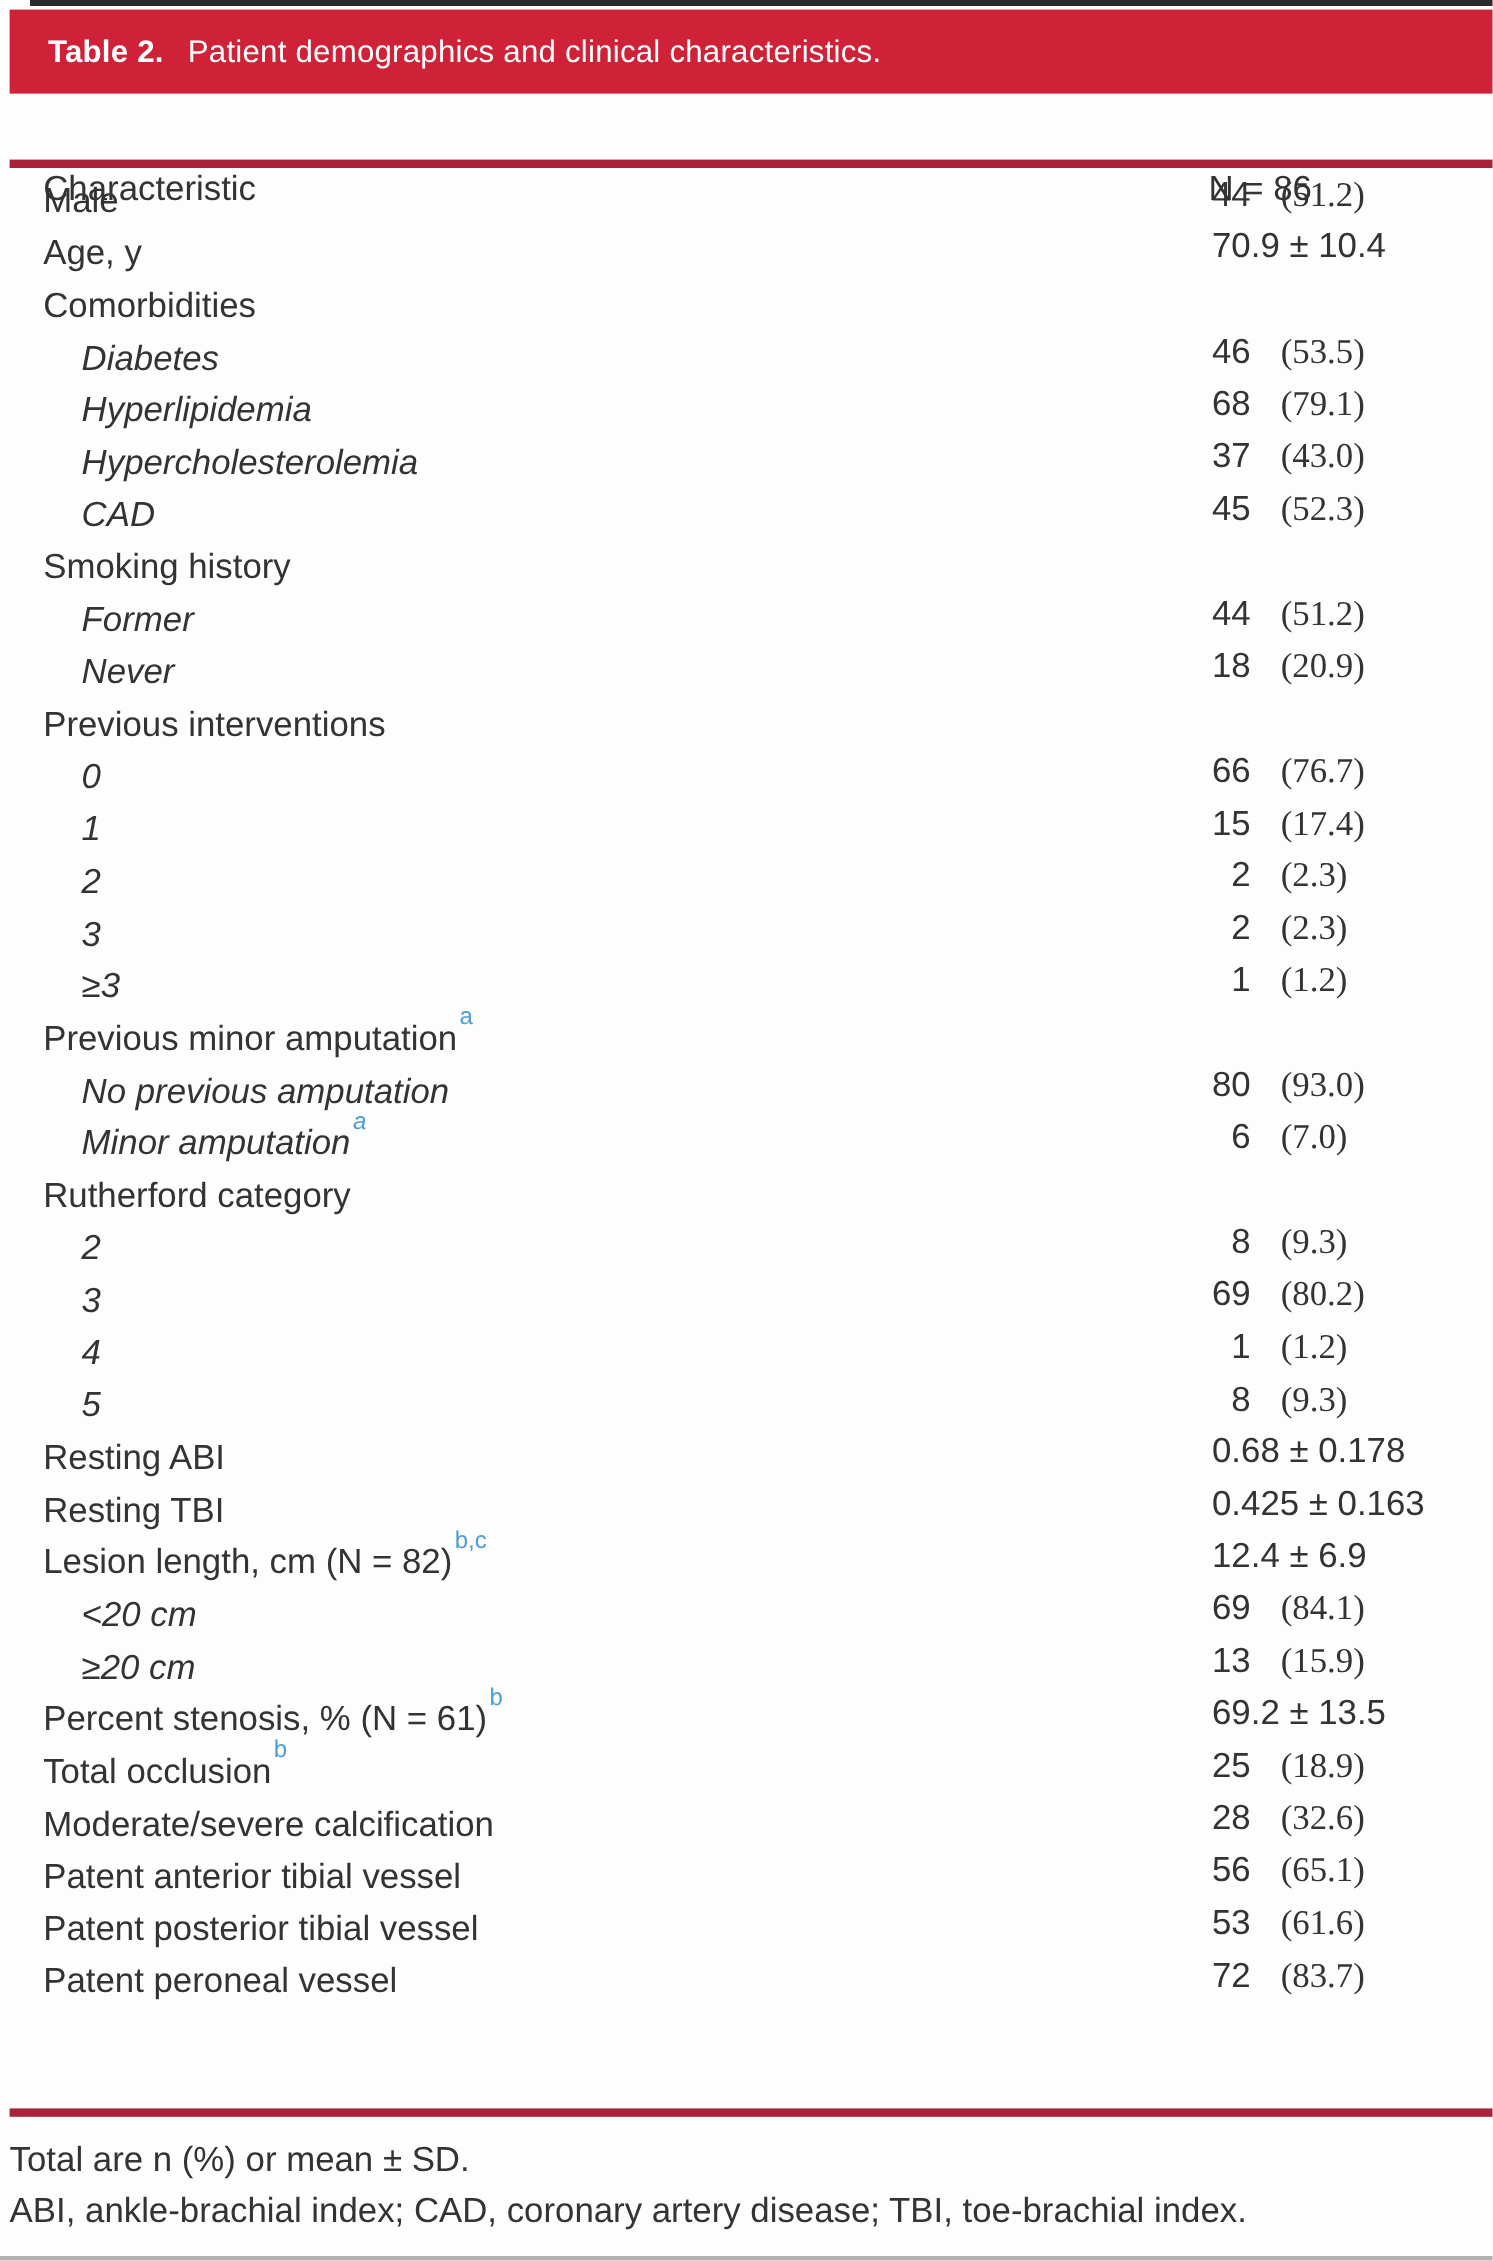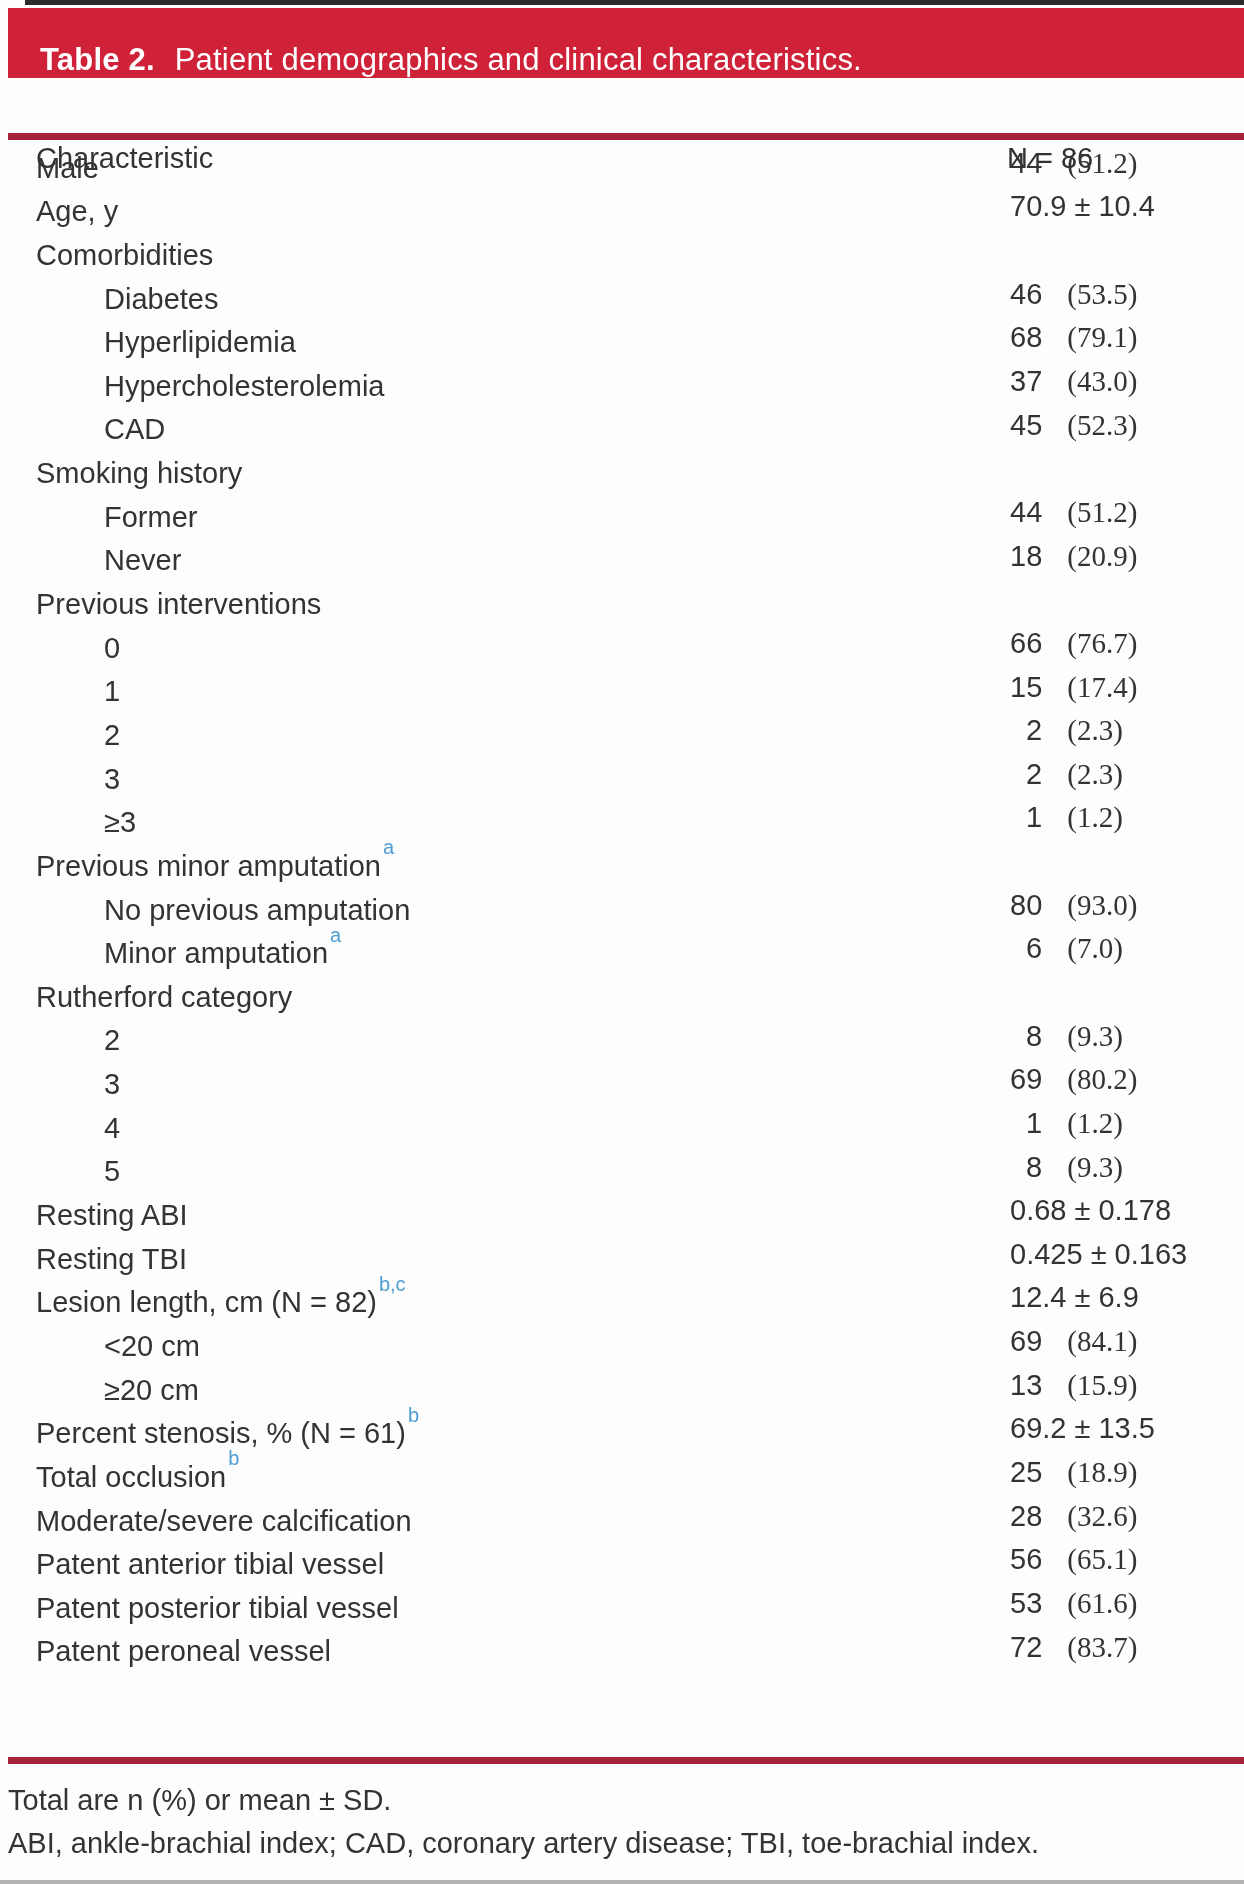--- a/index.html
+++ b/index.html
@@ -10,43 +10,43 @@
     font-family:"Liberation Sans", sans-serif;
     color:var(--text,#333);
     overflow:hidden;
   }
   .top-edge{position:absolute;top:0;left:25px;right:0;height:5px;background:#2b2b2b;}
   .bottom-edge{position:absolute;bottom:0;left:0;right:0;height:4px;background:#b2b2b2;}
 
   .title-bar{
     position:absolute;top:8px;left:8px;right:0;height:70px;
     background:var(--red,#cf2239);
-    color:#fff;display:flex;align-items:flex-end;
+    color:#fff;display:flex;align-items:center;
     padding-left:32px;box-sizing:border-box;
-    font-size:31px;letter-spacing:0.2px;
+    font-size:26px;letter-spacing:0.2px;
   }
   .title-bold{font-weight:bold;margin-right:20px;}
 
   .colhead{
     position:absolute;top:90px;left:0;right:0;height:44px;
     font-size:29px;
     margin-top:46px;
   }
   .ch-label{position:absolute;left:36px;top:50%;transform:translateY(-50%);}
   .ch-n{position:absolute;left:1007px;top:50%;transform:translateY(-50%);}
 
   .rule{position:absolute;left:8px;right:0;height:7px;background:var(--rule,#a8233a);}
   .rule-top{top:133px;}
   .rule-bottom{top:1757px;}
 
   .tbody{position:absolute;top:141px;left:0;right:0;}
   .row{position:relative;height:43.65px;display:flex;align-items:flex-end;font-size:29px;}
   .label{white-space:nowrap;}
   .indent-0{padding-left:36px;}
-  .indent-1{padding-left:104px;}
+  .indent-1{padding-left:68px;font-style:italic;}
   sup.fn{
     color:var(--supblue,#4e9dd4);
     font-size:20px;line-height:0;
     position:relative;top:-11px;left:2px;
   }
   .value{position:absolute;left:1010px;top:50%;transform:translateY(-50%);white-space:nowrap;}
   .num{display:inline-block;min-width:2ch;text-align:right;}
   .rest{margin-left:25px;font-family:Liberation Serif, serif;}
 
   .footnotes{

